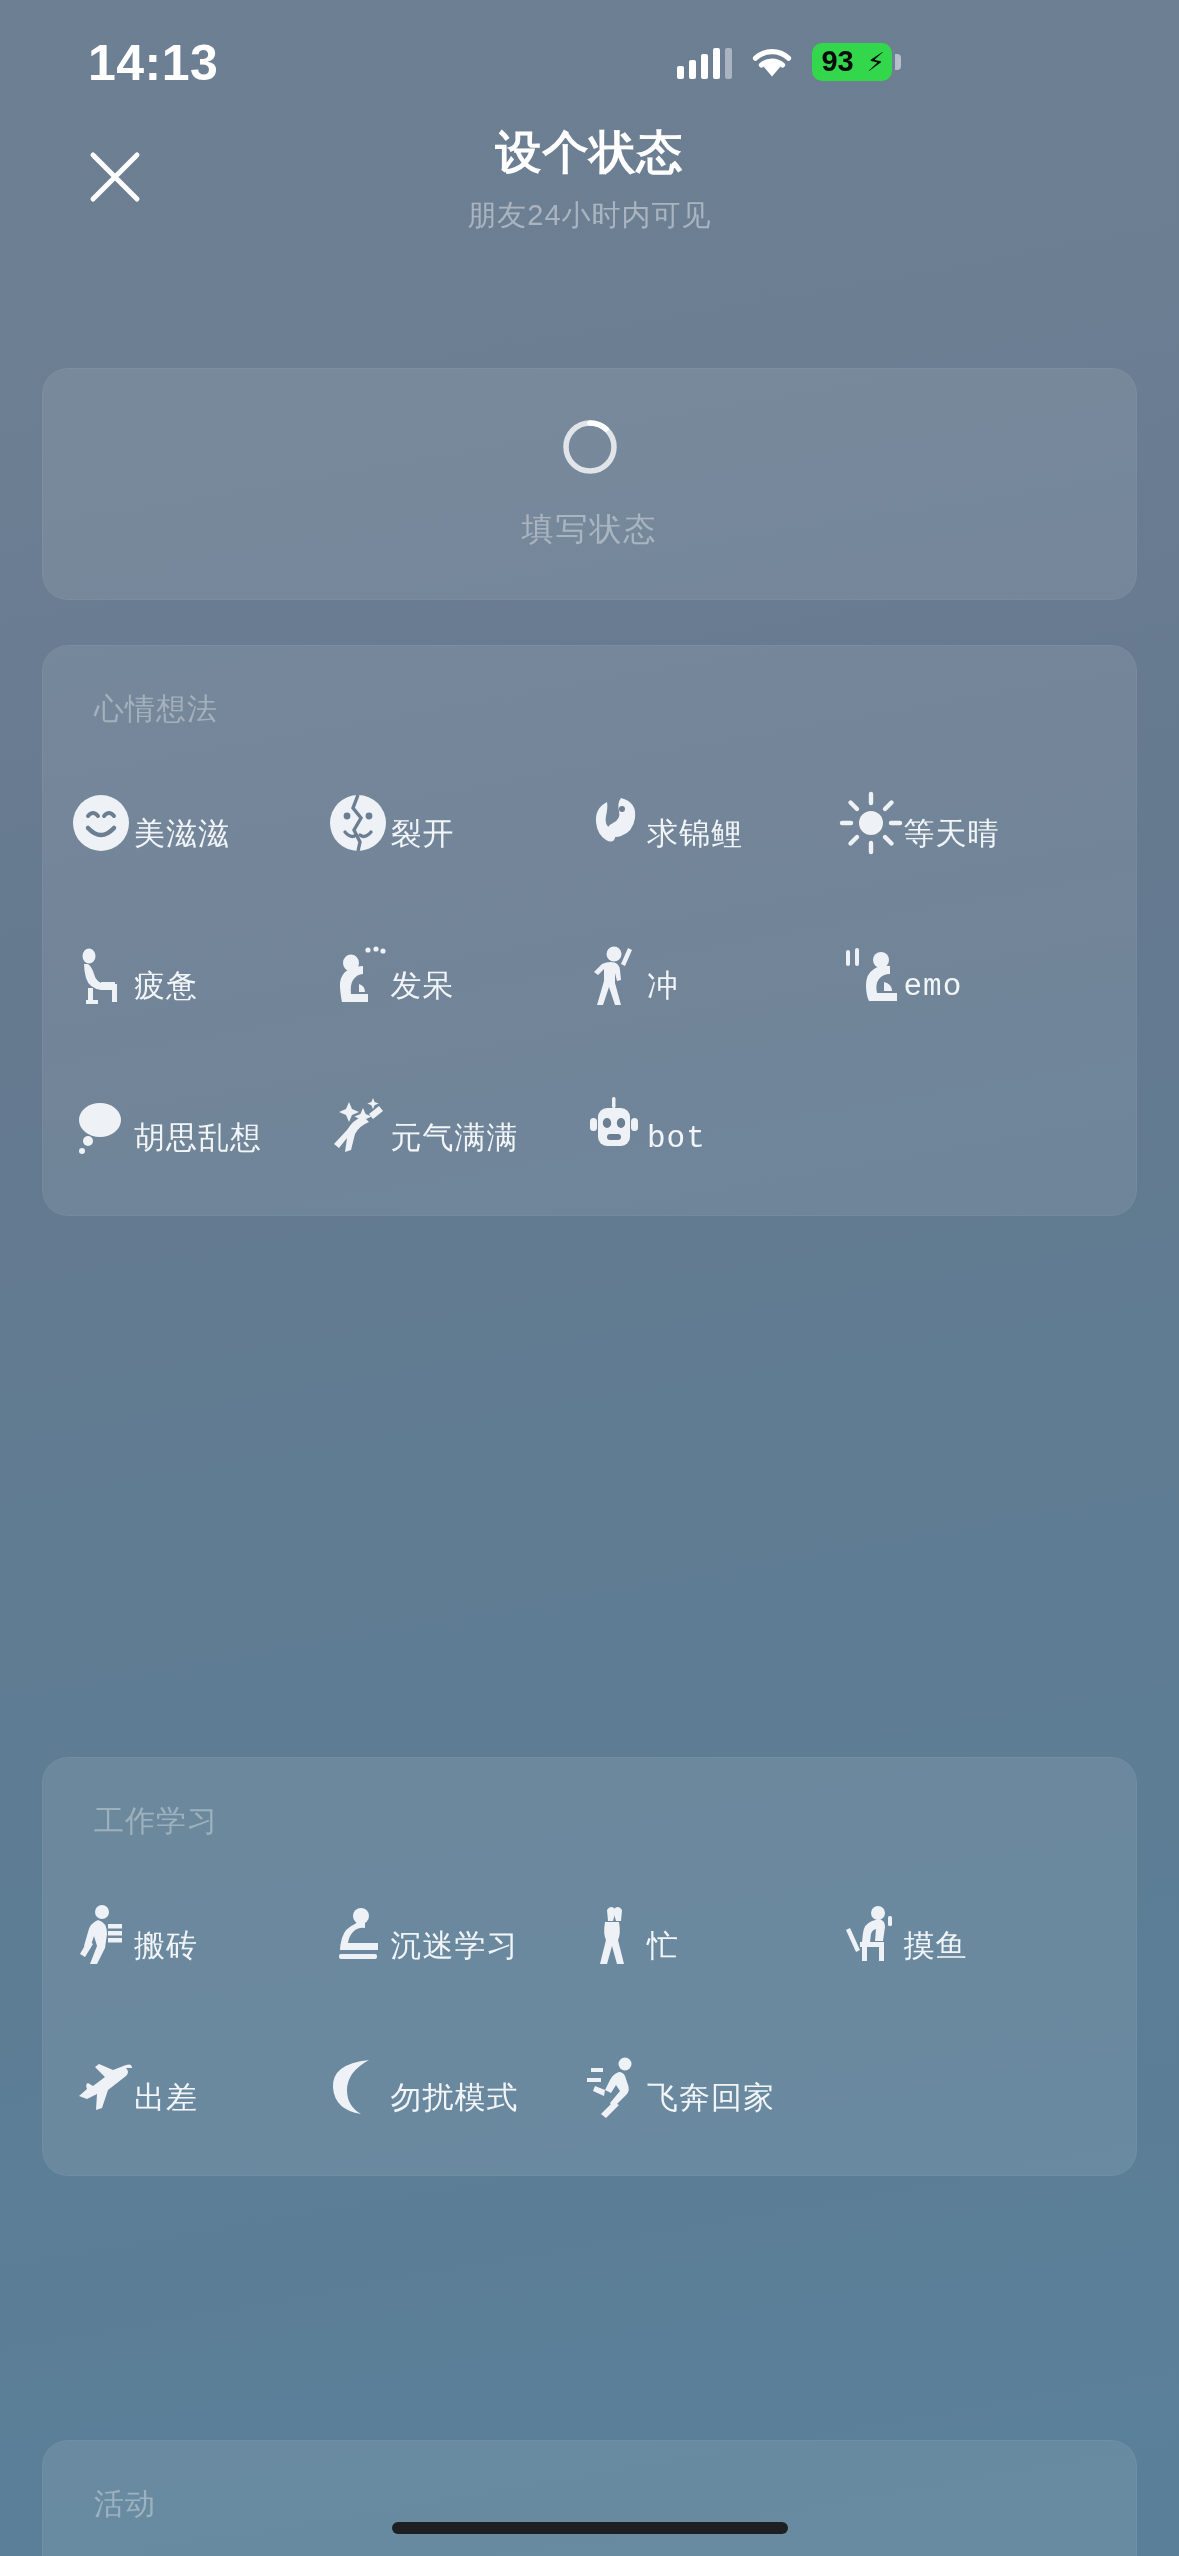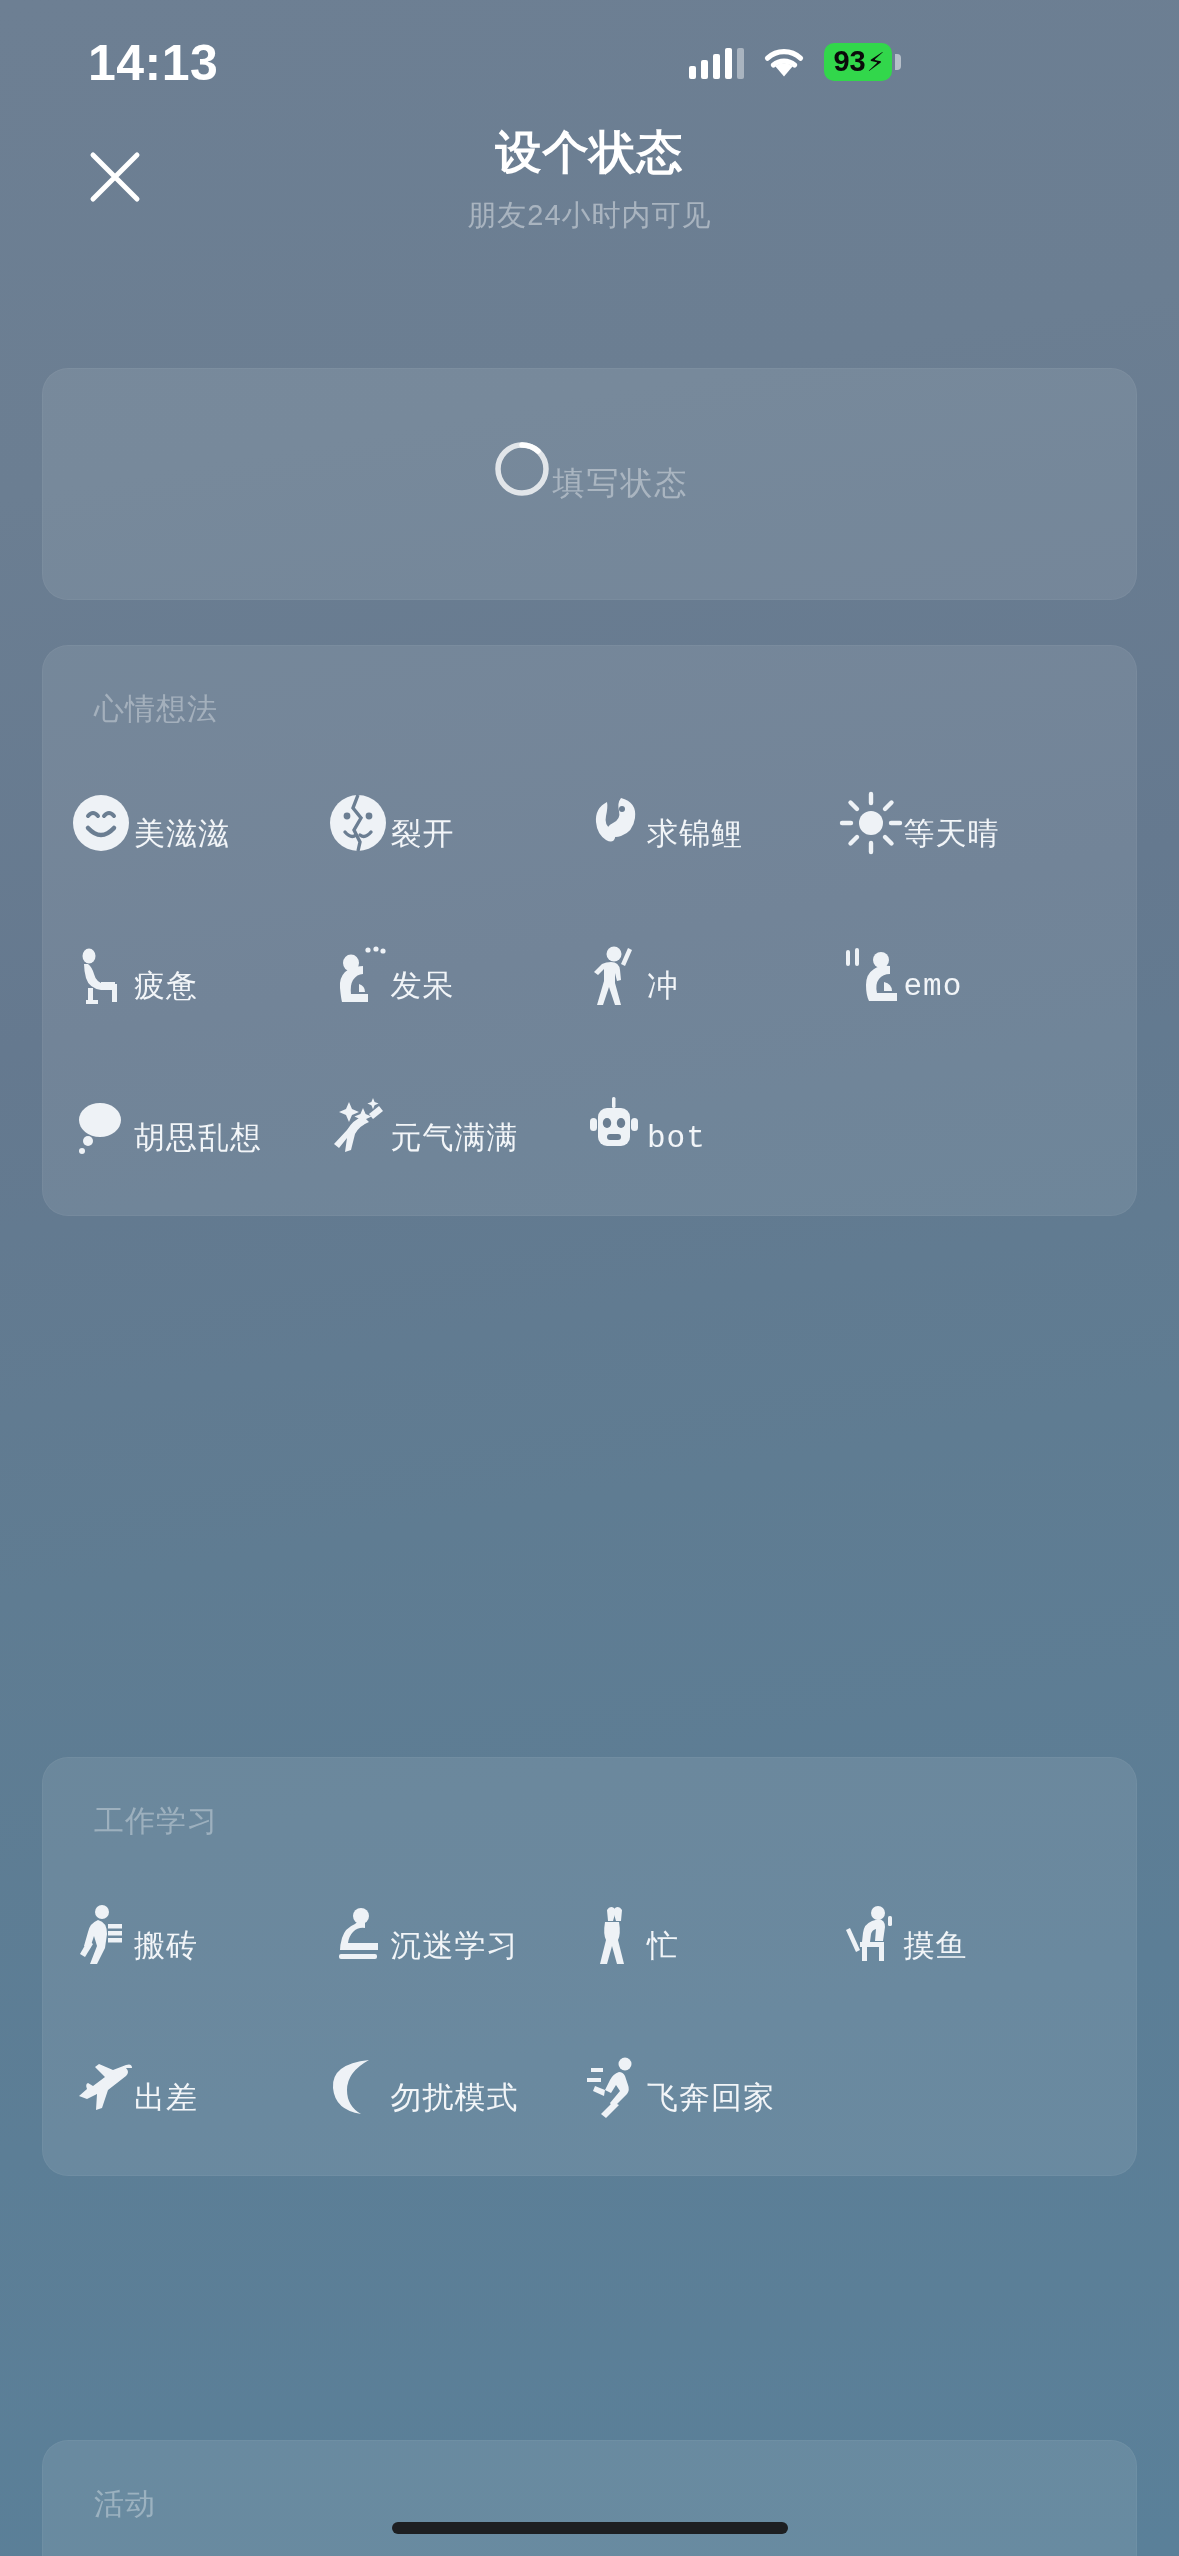--- a/index.html
+++ b/index.html
@@ -23,21 +23,21 @@
   .sig i{ display:block; width:7px; background:#fff; border-radius:2px; }
   .sig i:nth-child(1){ height:13px; }
   .sig i:nth-child(2){ height:19px; }
   .sig i:nth-child(3){ height:25px; }
   .sig i:nth-child(4){ height:31px; }
   .sig i:nth-child(5){ height:31px; background:rgba(255,255,255,.42); }
   .wifi{ width:44px; height:34px; position:relative; }
   .batt{
     background:#32d74b; color:#0a0a0a; font-size:29px; font-weight:700;
     border-radius:10px; padding:3px 7px 4px 9px; display:flex; align-items:center;
-    height:38px; line-height:1; position:relative;
+    height:38px; line-height:1; position:relative;gap:12px;
   }
   .batt .nub{
     position:absolute; right:-9px; top:11px; width:6px; height:16px;
     background:rgba(255,255,255,.5); border-radius:0 4px 4px 0;
   }
   .bolt{ font-size:26px; margin-left:1px; }
 
   
   .header{ position:absolute; top:112px; left:0; width:1179px; height:120px; }
   .close-btn{
@@ -51,21 +51,21 @@
 
   
   .card{
     margin:0 42px; border-radius:26px;
     background:rgba(255,255,255,.085);
     box-shadow:inset 0 0 0 1px rgba(255,255,255,.045);
   }
   .compose{
     position:absolute; top:368px; left:0; right:0; height:232px;
   }
-  .compose .card{ height:232px; display:flex; flex-direction:row;
+  .compose .card{ height:232px; display:flex; flex-direction:column;
     align-items:center; justify-content:center; }
   .compose-ring{ margin-bottom:26px; }
   .compose-label{ font-size:32px; color:rgba(255,255,255,.38); letter-spacing:2px; }
 
   .section{ position:absolute; left:0; right:0; }
   .section .card{ padding:44px 17px 30px 0;font-family:Liberation Mono, monospace; }
   .sec-title{ font-size:30px; color:rgba(255,255,255,.34); padding:0 0 0 52px; letter-spacing:1px;}
   .grid{ display:flex; flex-wrap:wrap; padding:0 26px; }
   .cell{
     width:25%; display:flex; flex-direction:row; align-items:center;

